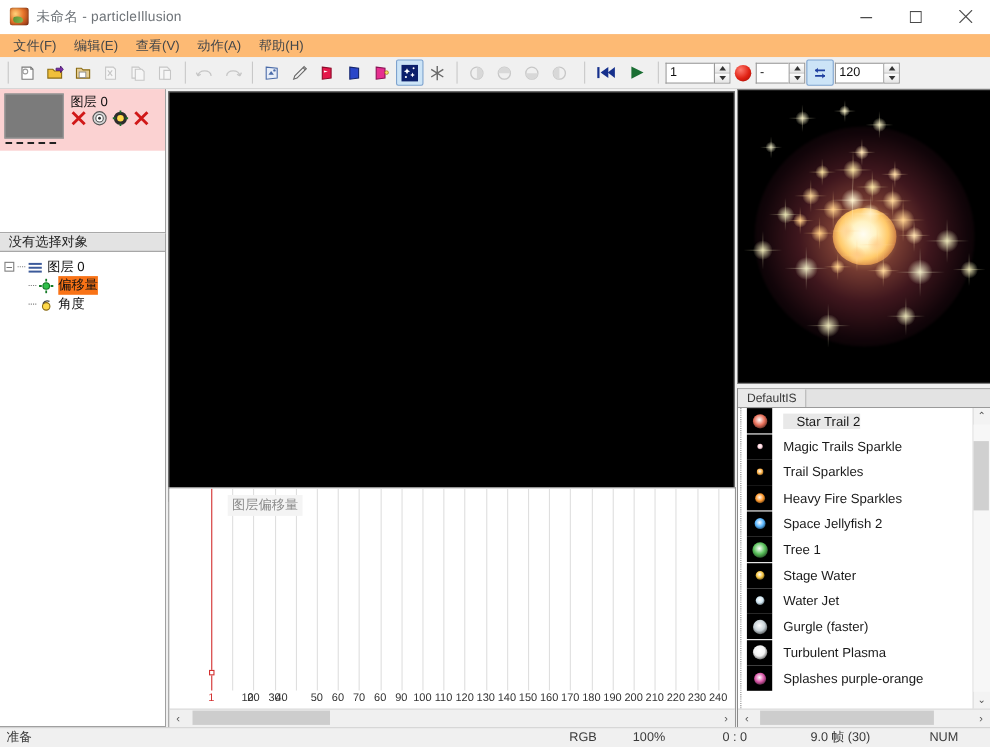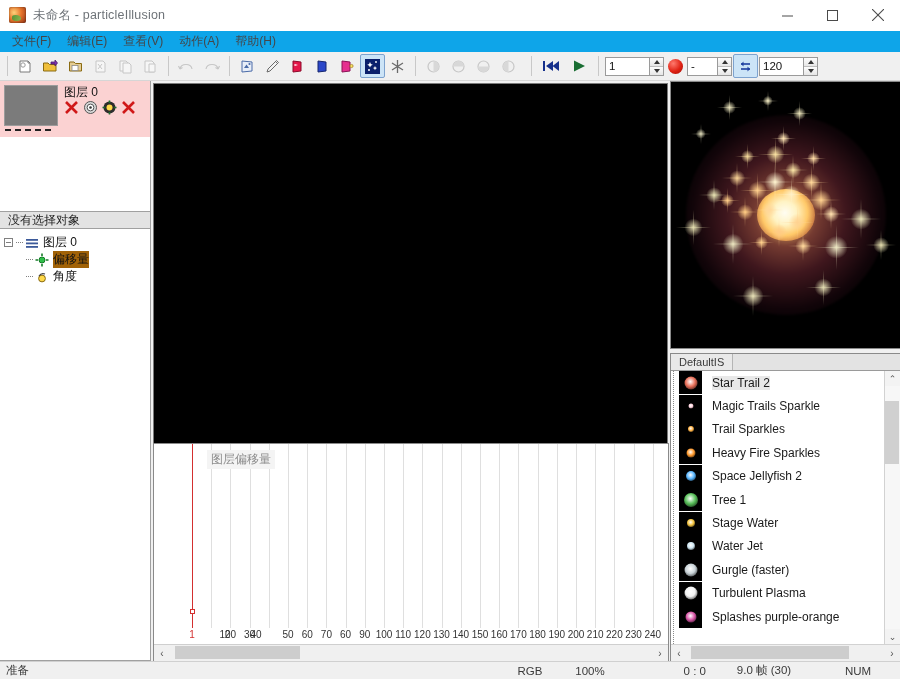--- a/index.html
+++ b/index.html
@@ -59,21 +59,21 @@
   .winbtn {
     width: 45px; height: 30px;
     display: flex; align-items: center; justify-content: center;
     color: #4a4a4a;
   }
   .winbtn svg { display:block; }
 
   
   .menubar {
     height: 21px;
-    background: #0ea5e9;
+    background: #fdba74;
     display: flex;
     align-items: flex-start;
     padding-left: 4px;
     flex: 0 0 auto;
   }
   .menuitem {
     padding: 2px 8px 3px 8px;
     color: #44474a;
     font-size: 12px;
     white-space: nowrap;
@@ -270,21 +270,21 @@
     display: inline-flex; align-items: center; justify-content: center;
     font-size: 9px; line-height: 7px;
     color: #333;
     margin-right: 3px;
     flex: 0 0 auto;
     box-sizing: border-box;
   }
   .dots-h { width: 7px; border-top: 1px dotted #808080; margin-right: 2px; height: 0; flex:0 0 auto;}
   .tree-icon { width: 14px; height: 14px; margin-right: 4px; flex: 0 0 auto; }
   .tlabel { color: #111; }
-  .tlabel.sel { background: #a16207; }
+  .tlabel.sel { background: #f97316; }
 
   
   .canvas-wrap {
     flex: 1 1 auto;
     display: flex;
     align-items: flex-start;
     justify-content: center;
     background: #f0f0f0;
     min-height: 0;
     padding-top: 2px;
@@ -494,21 +494,21 @@
     margin-right: 10px;
     position: relative;
     overflow: hidden;
   }
   .lib-thumb span {
     position: absolute; left: 50%; top: 50%;
     transform: translate(-50%,-50%);
     border-radius: 50%;
     display: block;
   }
-  .lib-label.sel { background: #e8e8e8; }
+  .lib-label.sel { background: #e8e8e8; padding-left: 12px; }
   .lib-vscroll {
     width: 15px;
     flex: 0 0 15px;
     background: #f3f3f3;
     border-left: 1px solid #d2d2d2;
     display: flex; flex-direction: column;
     align-items: center;
   }
   .vs-arrow {
     height: 15px; width: 15px;
@@ -548,21 +548,21 @@
   .st-left { padding-left: 6px; flex: 0 0 auto; }
   .st-spacer { flex: 1 1 auto; }
   .st-cell {
     flex: 0 0 auto;
     text-align: center;
     padding: 0 6px;
     white-space: nowrap;
   }
   .st-w1 { width: 40px; }
   .st-w2 { width: 56px; }
-  .st-w3 { width: 76px; text-align: right; }
+  .st-w3 { width: 76px; }
   .st-w4 { width: 92px; }
   .st-w5 { width: 72px; }
 </style>
 </head>
 <body>
 
 <div id="app">
 
   <div class="titlebar">
     <div class="app-icon"></div>

